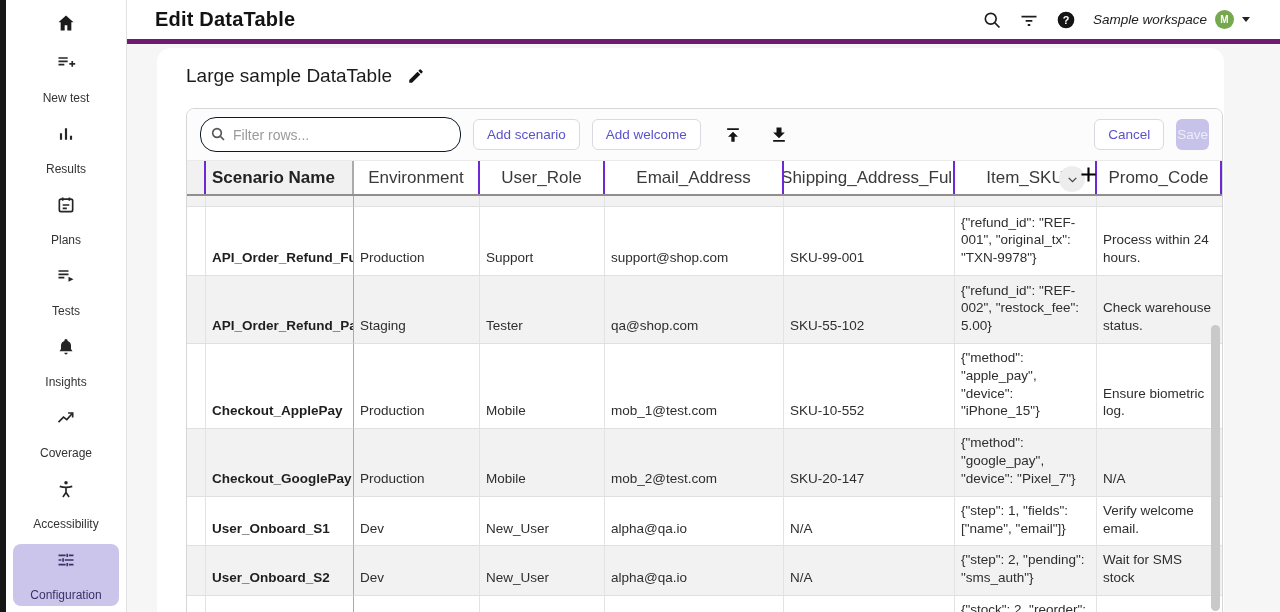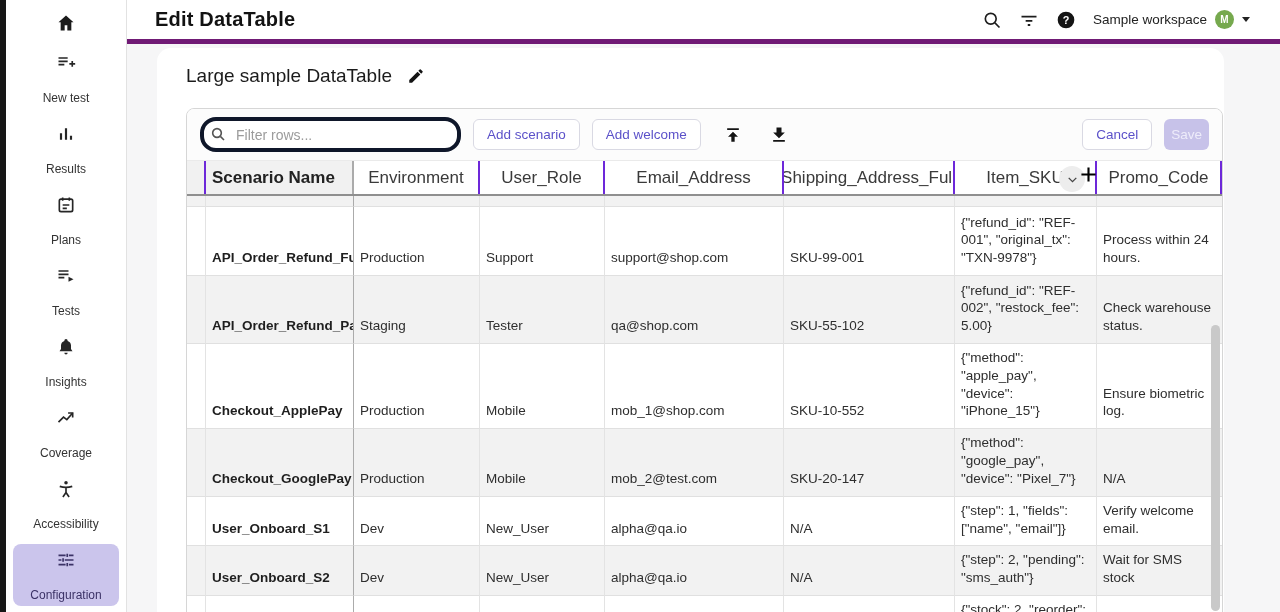--- a/index.html
+++ b/index.html
@@ -23,51 +23,51 @@
   .side-ic svg { width:20px; height:20px; }
 
   
   .maincol { flex:1; display:flex; flex-direction:column; min-width:0; }
   .topbar { flex:0 0 44px; background:#fff; border-bottom:5px solid #701a75;
     display:flex; align-items:center; padding:0 30px 0 28px; }
   .topbar-title { font-size:20px; font-weight:700; color:#121212; letter-spacing:.2px; }
   .topbar-right { margin-left:auto; display:flex; align-items:center; gap:17px; }
   .tb-ic { width:20px; height:20px; display:flex; align-items:center; justify-content:center; color:#1d1d1d; cursor:pointer; }
   .workspace { display:flex; align-items:center; gap:8px; cursor:pointer; }
-  .workspace-label { font-size:13.5px; color:#222; }
+  .workspace-label { font-size:13.5px; color:#222;font-style:italic; }
   .avatar { width:19px; height:19px; border-radius:50%; background:#76a94e; color:#fff;
     font-size:10px; font-weight:700; display:flex; align-items:center; justify-content:center; }
   .caret { width:0; height:0; border-left:4px solid transparent; border-right:4px solid transparent; border-top:5px solid #222; }
 
   .content { flex:1; position:relative; background:#f6f6f7; min-height:0; }
   .panel { position:absolute; left:30px; top:4px; width:1067px; bottom:-12px; background:#fff;
     border-radius:14px 14px 0 0; padding:12px 0 0 29px; }
   .panel-title-row { display:flex; align-items:center; gap:15px; height:32px; }
   .panel-title { font-size:19px; color:#1b1b1b; }
   .title-edit { width:18px; height:18px; color:#141414; cursor:pointer; display:flex; }
 
   .card { margin-top:16px; width:1037px; height:560px; border:1px solid #d6d6d6; border-radius:8px;
     background:#fff; position:relative; overflow:hidden; }
 
   
   .toolbar { height:52px; display:flex; align-items:center; gap:12px; padding:0 13px;
     border-bottom:1px solid #eaeaea; background:#fcfcfc; }
   .filter-box { position:relative; width:261px; height:35px; }
-  .filter-box input { width:100%; height:100%; border:4px solid #0f172a; border-radius:16px;
+  .filter-box input { width:100%; height:100%; border:1px solid #0f172a; border-radius:16px;
     padding:0 10px 0 32px; font-size:14px; color:#333; background:#fff; font-family:"Liberation Sans",sans-serif; }
   .filter-box input::placeholder { color:#9b9b9b; }
   .filter-search-ic { position:absolute; left:10px; top:9px; width:16px; height:16px; color:#555; }
   .btn { height:31px; padding:0 13px; border:1px solid #d9d9e3; border-radius:6px; background:#fff;
     color:#5b51c9; font-size:13.5px; display:flex; align-items:center; cursor:pointer;
     font-family:"Liberation Sans",sans-serif; }
   .icon-btn { width:20px; height:20px; color:#141414; display:flex; align-items:center; justify-content:center; cursor:pointer; }
   .icon-btn.up { margin-left:10px; }
   .icon-btn.down { margin-left:14px; }
   .toolbar-spacer { flex:1; }
-  .btn-save { background:#c7c2e9; color:#eeecfa; border:none; padding:0 7px; font-weight:500; }
+  .btn-save { background:#c7c2e9; color:#eeecfa; border:none; padding:0 1px; font-weight:500; }
 
   
   .thead, .tr { display:grid; grid-template-columns:19px 148px 126px 125px 179px 171px 142px minmax(0,1fr); }
   .thead { height:35px; border-bottom:2px solid #8f8f8f; position:relative; background:#fff; z-index:2; }
   .th { display:flex; align-items:center; justify-content:center; font-size:17px; color:#3a3a3a;
     border-right:2px solid #6d28d9; white-space:nowrap; overflow:hidden; background:#fff; }
   .th.gutter, .th.scenario { background:#f1f1f1; }
   .th.scenario { justify-content:flex-start; padding-left:6px; font-weight:700; color:#222; border-right-color:#ababab; }
   .th:last-child { border-right:none; }
   .hdr-chevron { position:absolute; left:872px; top:5px; width:26px; height:26px; border-radius:50%;
@@ -296,21 +296,21 @@
                 <div class="td email">qa@shop.com</div>
                 <div class="td ship">SKU-55-102</div>
                 <div class="td sku">{"refund_id": "REF-002", "restock_fee": 5.00}</div>
                 <div class="td promo">Check warehouse status.</div>
               </div>
               <div class="tr" style="min-height: 64px;">
                 <div class="td gutter"></div>
                 <div class="td scenario">Checkout_ApplePay</div>
                 <div class="td env">Production</div>
                 <div class="td role">Mobile</div>
-                <div class="td email">mob_1@shop.com</div>
+                <div class="td email">mob_1@test.com</div>
                 <div class="td ship">SKU-10-552</div>
                 <div class="td sku">{"method": "apple_pay", "device": "iPhone_15"}</div>
                 <div class="td promo">Ensure biometric log.</div>
               </div>
               <div class="tr gray" style="min-height: 64px;">
                 <div class="td gutter"></div>
                 <div class="td scenario">Checkout_GooglePay</div>
                 <div class="td env">Production</div>
                 <div class="td role">Mobile</div>
                 <div class="td email">mob_2@test.com</div>

